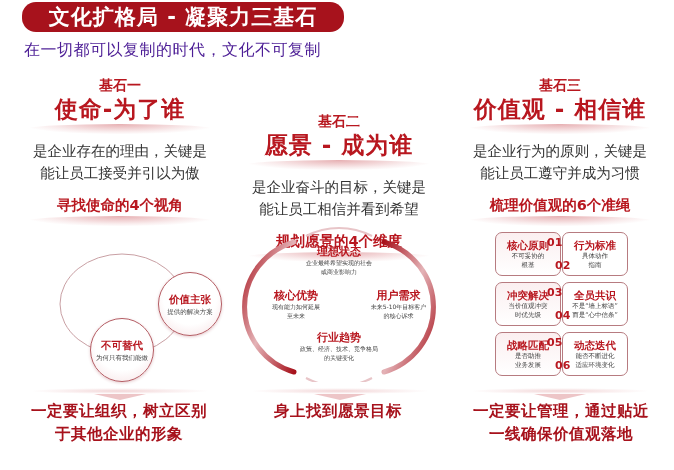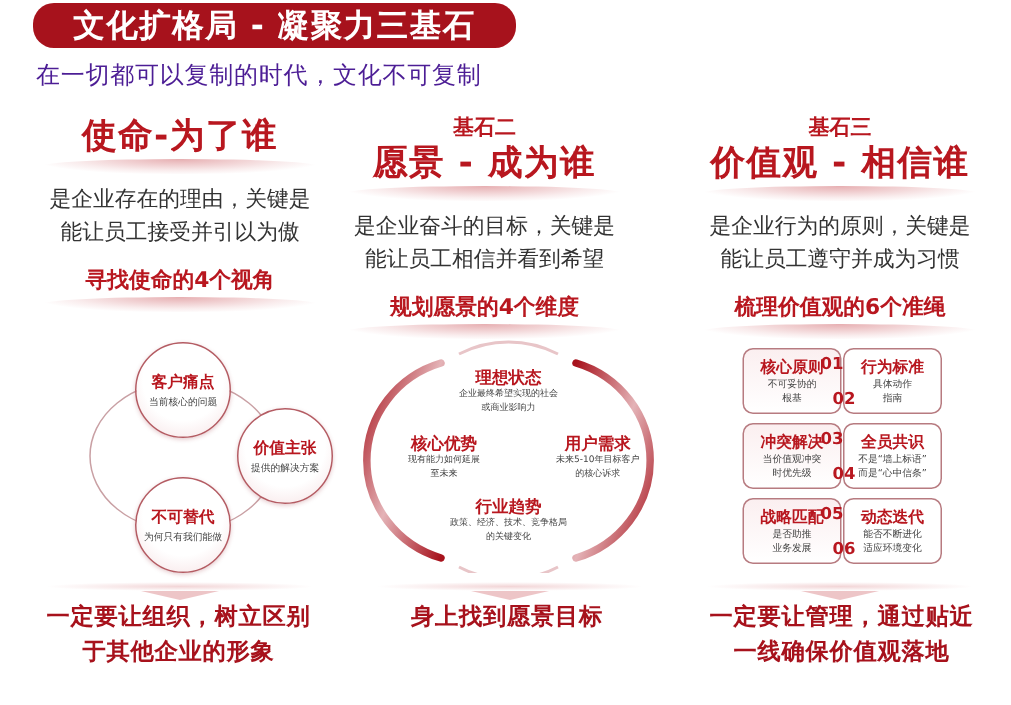--- a/index.html
+++ b/index.html
@@ -8,21 +8,21 @@
   .header-banner {
     position: absolute; left: 22px; top: 2px; width: 322px; height: 30px;
     background: #a7121c; color: #fff; font-weight: bold; font-size: 21px;
     display: flex; align-items: center; justify-content: center; letter-spacing: 1px; border-radius: 14px;
   }
   .subtitle {
     position: absolute; left: 24px; top: 40px; font-size: 16px; color: #4c1d95; letter-spacing: 0.5px;
   }
   .col { position: absolute; top: 76px; width: 210px; text-align: center; }
   .col-1 { left: 15px; }
-  .col-2 { left: 218px; }
+  .col-2 { left: 234px; margin-top: 36px; }
   .col-3 { left: 455px; }
   .kicker { font-size: 14px; font-weight: bold; color: #b8171f; height: 18px; line-height: 18px; }
   .pillar-title { font-size: 23px; font-weight: bold; color: #b8171f; line-height: 30px; letter-spacing: 1px; }
   .arc-shadow {
     height: 10px; margin: 0 12px; border-radius: 50%;
     background: radial-gradient(ellipse at center top, rgba(184,23,31,0.35) 0%, rgba(184,23,31,0.08) 55%, rgba(255,255,255,0) 75%);
   }
   .desc { font-size: 14.5px; color: #333; line-height: 22px; margin-top: 6px; }
   .section-label { font-size: 14.5px; font-weight: bold; color: #b8171f; margin-top: 10px; line-height: 22px; }
   .diagram { position: absolute; top: 222px; width: 210px; height: 160px; }
@@ -67,20 +67,21 @@
 </style>
 </head>
 <body>
 
 <div class="header-banner">
   <span>文化扩格局 - 凝聚力三基石</span>
 </div>
 <div class="subtitle">在一切都可以复制的时代，文化不可复制</div>
 
 <div class="col col-1">
+  <div class="kicker">基石一</div>
   <div class="pillar-title">使命-为了谁</div>
   <div class="arc-shadow"></div>
   <div class="desc">
     <div>是企业存在的理由，关键是</div>
     <div>能让员工接受并引以为傲</div>
   </div>
   <div class="section-label">寻找使命的4个视角</div>
   <div class="arc-shadow"></div>
 </div>
 
@@ -105,24 +106,20 @@
     <div>能让员工遵守并成为习惯</div>
   </div>
   <div class="section-label">梳理价值观的6个准绳</div>
   <div class="arc-shadow"></div>
 </div>
 
 <div class="diagram d1">
   <svg class="ring-svg" width="210" height="160">
     <ellipse cx="104" cy="82" rx="62" ry="50" fill="none" stroke="#c9a0a4" stroke-width="1"></ellipse>
   </svg>
-  <div class="circle" style="left:72px; top:6px;">
-    <div class="ct">客户痛点</div>
-    <div class="cs">当前核心的问题</div>
-  </div>
   <div class="circle" style="left:140px; top:50px;">
     <div class="ct">价值主张</div>
     <div class="cs">提供的解决方案</div>
   </div>
   <div class="circle" style="left:72px; top:96px;">
     <div class="ct">不可替代</div>
     <div class="cs">为何只有我们能做</div>
   </div>
 </div>
 

